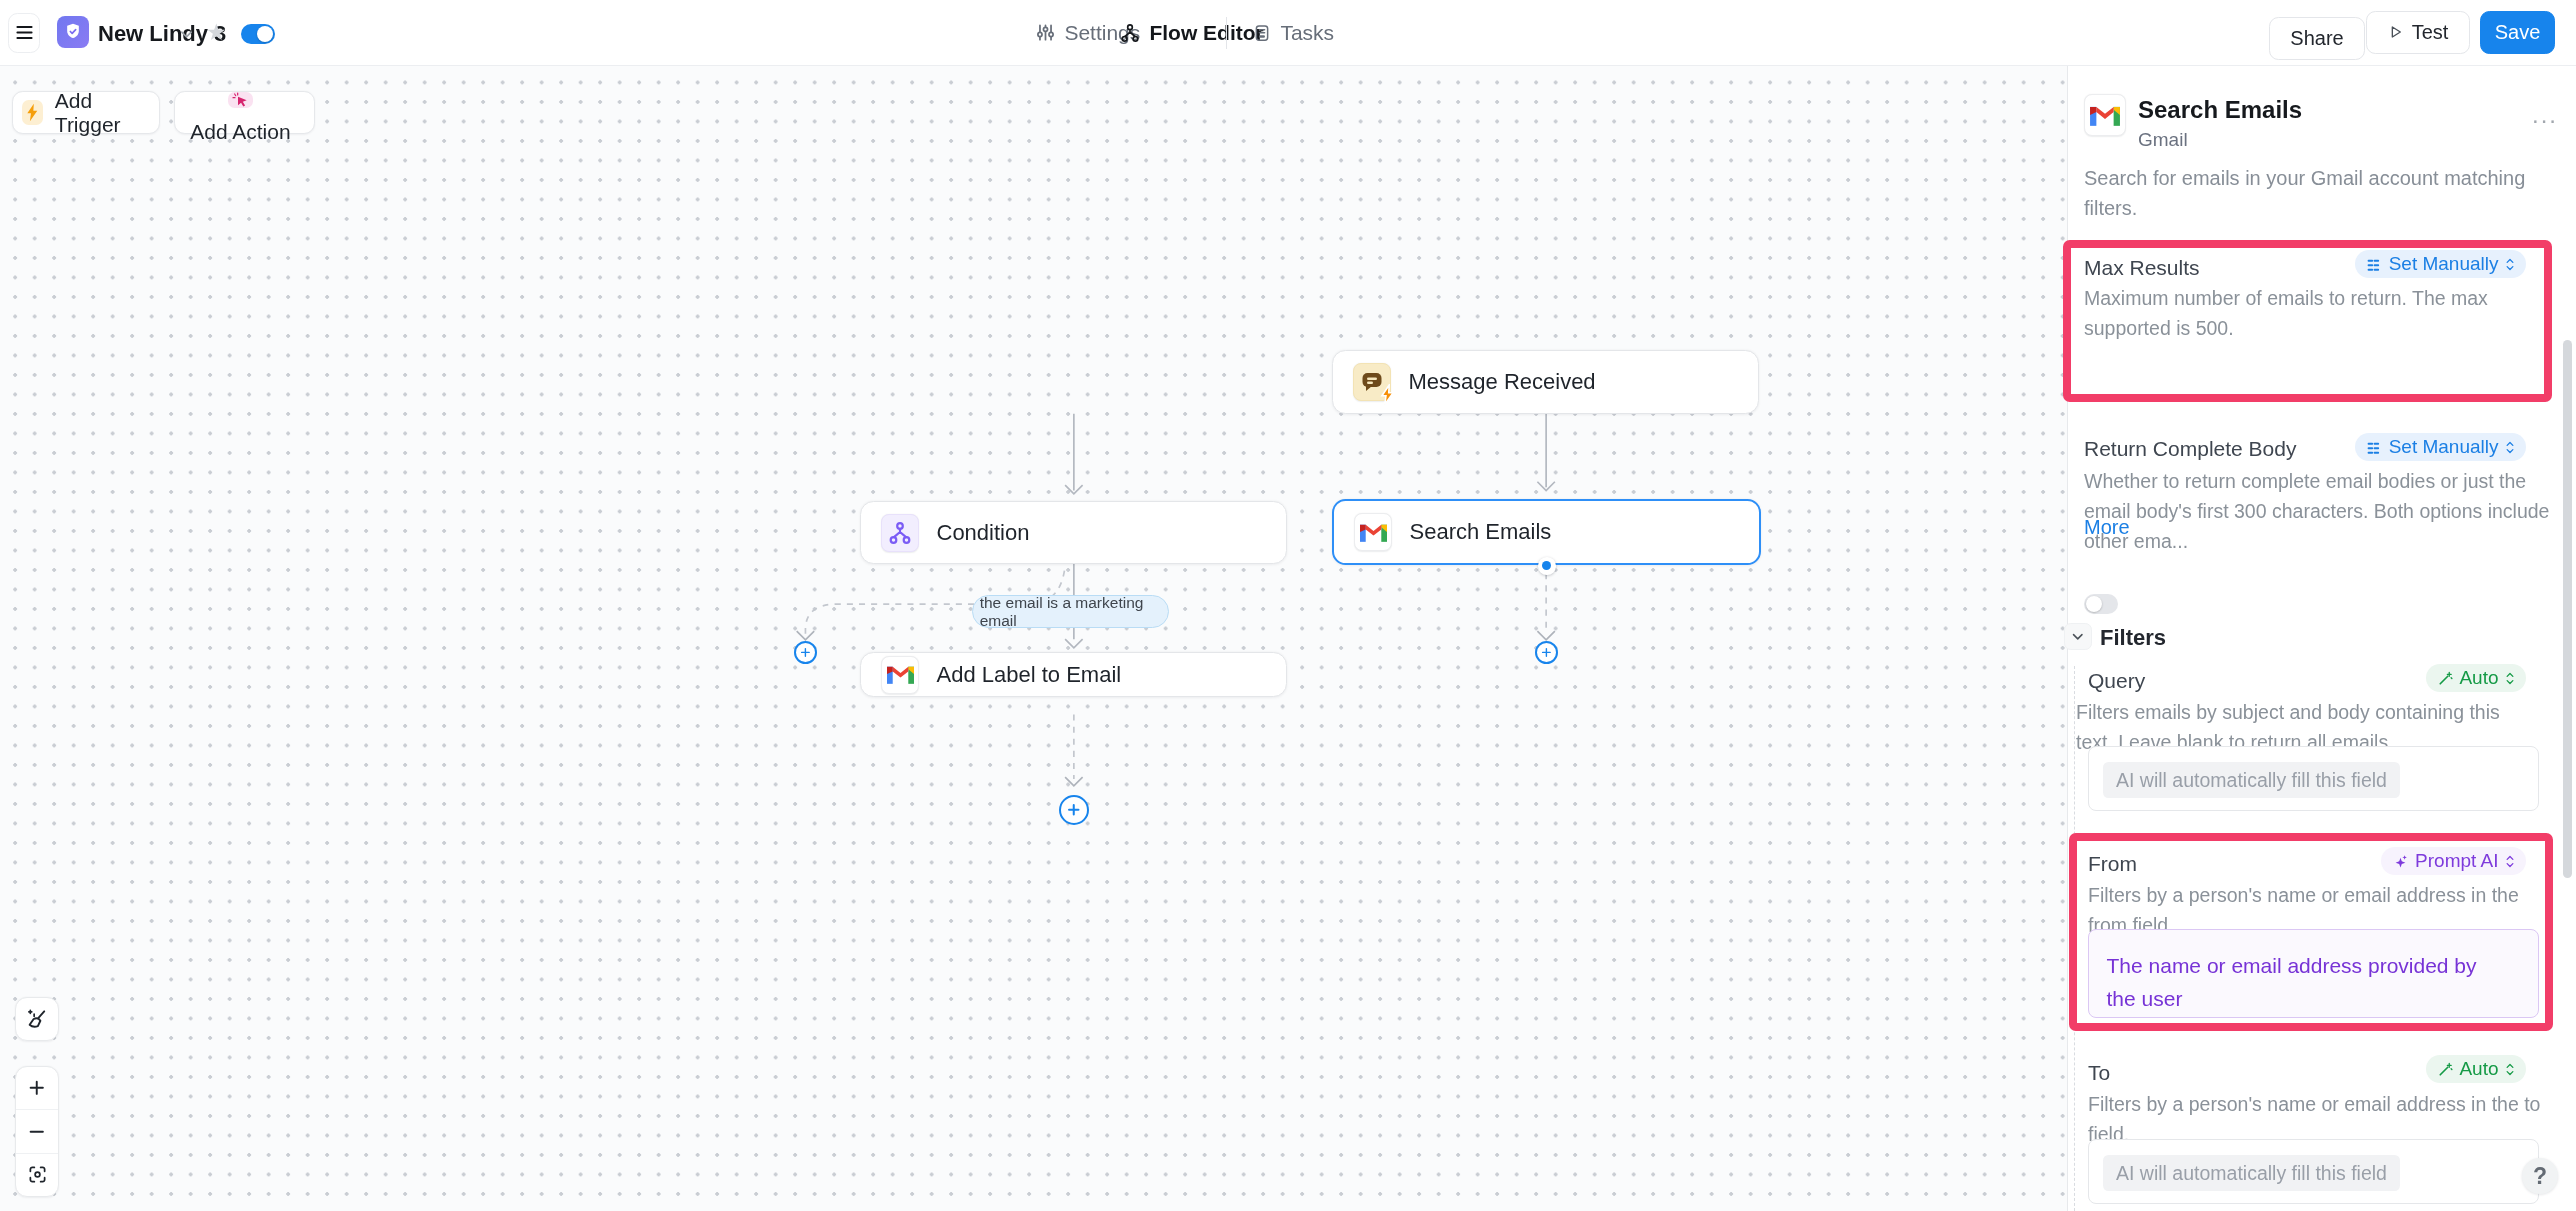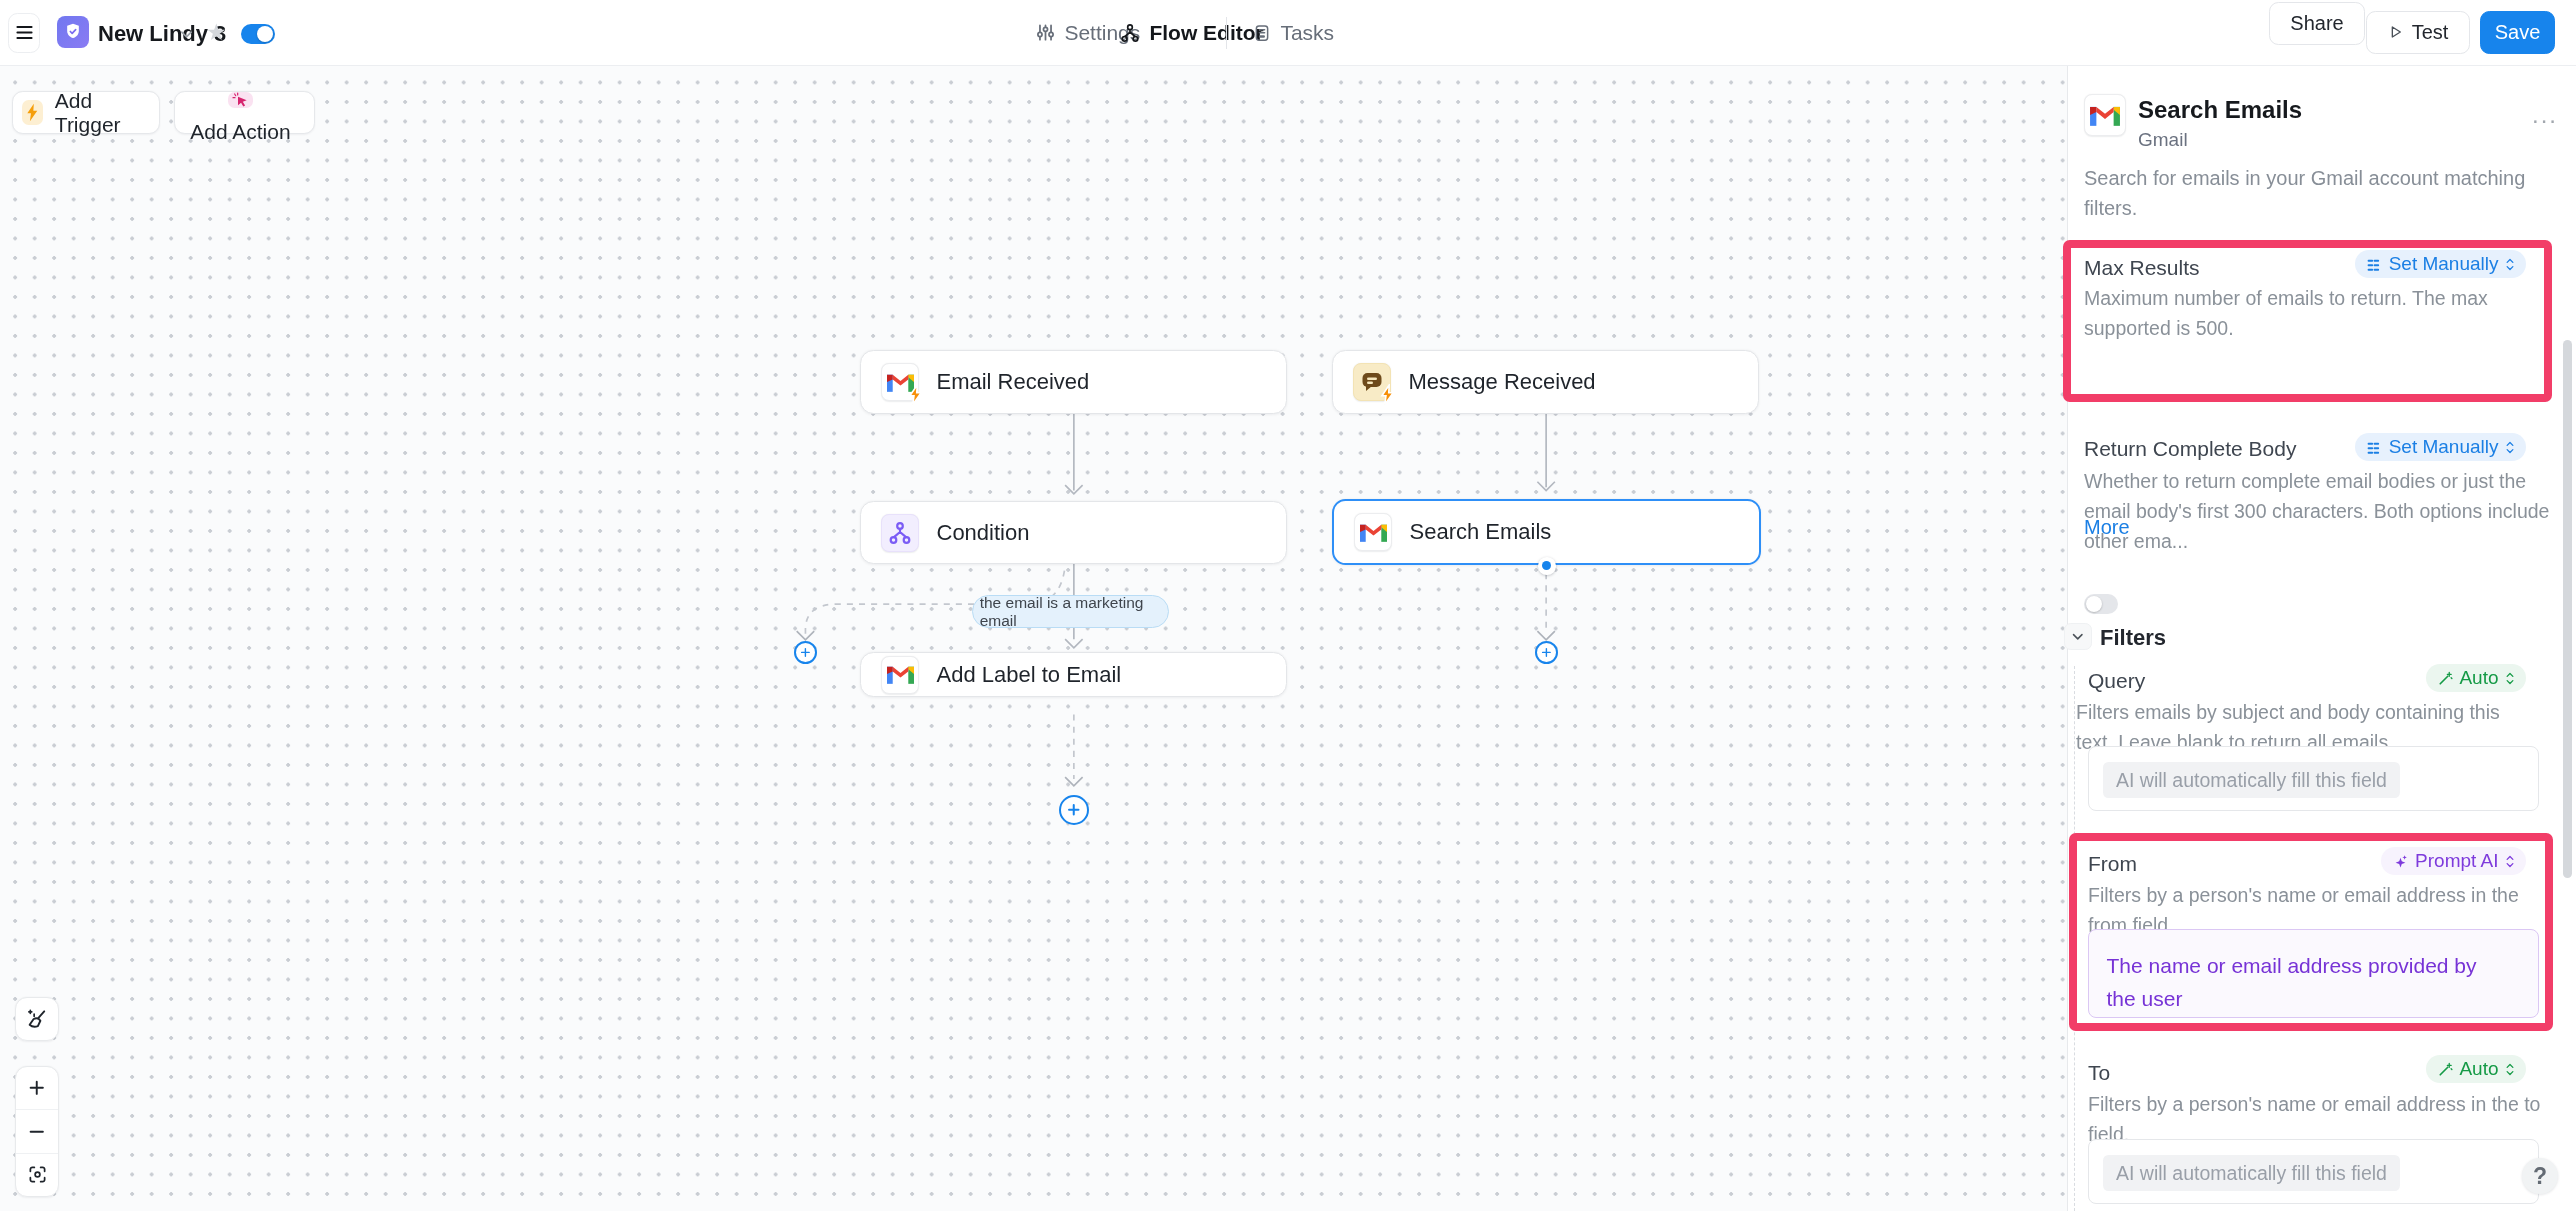--- a/index.html
+++ b/index.html
@@ -138,21 +138,21 @@
   <div class="abs" style="left:1226px;top:17px;width:1.3px;height:32px;background:#e3e5e9;"></div>
   <div class="abs nav-item" style="left:1253px;top:12.8px;height:40px;">
     <svg width="18" height="18" viewBox="0 0 24 24">
         <rect x="4.5" y="2.5" width="15" height="19" rx="3.5" stroke="#676e79" stroke-width="2" fill="none"></rect>
         <path d="M8.5 7.5h7M8.5 11.5h7" stroke="#676e79" stroke-width="2" stroke-linecap="round"></path>
         <rect x="8" y="15" width="8" height="3.4" rx="1.7" fill="#676e79"></rect>
       </svg>
     <span>Tasks</span>
   </div>
 
-  <div class="abs tb-btn" style="left:2269px;top:2px;width:96px;">
+  <div class="abs tb-btn" style="left:2269px;top:17px;width:96px;">
     <span>Share</span>
   </div>
   <div class="abs tb-btn" style="left:2366px;top:10.8px;width:104px;">
     <svg width="16" height="16" viewBox="0 0 24 24">
         <path d="M6.5 4.5l12 7.5-12 7.5z" fill="none" stroke="#4a5058" stroke-width="2" stroke-linejoin="round"></path>
       </svg>
     <span>Test</span>
   </div>
   <div class="abs tb-btn primary" style="left:2480px;top:10.8px;width:75px;">
     <span>Save</span>
@@ -193,35 +193,20 @@
       <path d="M2298 754 V844"></path>
       <path d="M1596 964 V1060"></path>
     </g>
     <g stroke="#aeb3bb" stroke-width="2.5" fill="none">
       <path d="M1184 840 L1197 853 L1210 840"></path>
       <path d="M2285 840 L2298 853 L2311 840"></path>
       <path d="M1583 1057 L1596 1070 L1609 1057"></path>
     </g>
   </svg>
 
-  <div class="abs node" style="left:860px;top:284px;width:427px;height:64px;">
-    <span class="icon-card">
-      <svg class="gmail-m" viewBox="0 0 52 40">
-          <path fill="#4285F4" d="M0 5h11v33H0z"></path>
-          <path fill="#34A853" d="M41 5h11v33H41z"></path>
-          <path fill="#C5221F" d="M0 5h11v9L0 19z"></path>
-          <path fill="#FBBC05" d="M41 5h11v14l-11-9z"></path>
-          <path fill="#EA4335" d="M11 5l15 12L41 5v9L26 26 11 14z"></path>
-        </svg>
-      <svg class="bolt-badge" viewBox="0 0 16 22">
-          <path d="M9.5 1L2 12h4.2L5 21l8.5-12H9z" fill="#f79009" stroke="#fff" stroke-width="1.6"></path>
-        </svg>
-    </span>
-    <span>Email Received</span>
-  </div>
 
   <div class="abs node" style="left:1332px;top:284px;width:427px;height:64px;">
     <span class="icon-card amber">
       <svg width="24" height="24" viewBox="0 0 24 24">
           <rect x="2.5" y="3" width="19" height="14" rx="5" fill="#6e4a1b"></rect>
           <path d="M6 15v6l6-5z" fill="#6e4a1b"></path>
           <rect x="7" y="7.4" width="10" height="2.6" rx="1.3" fill="#f6e7be"></rect>
           <rect x="7" y="11.4" width="6" height="2.6" rx="1.3" fill="#f6e7be"></rect>
         </svg>
       <svg class="bolt-badge" viewBox="0 0 16 22">

